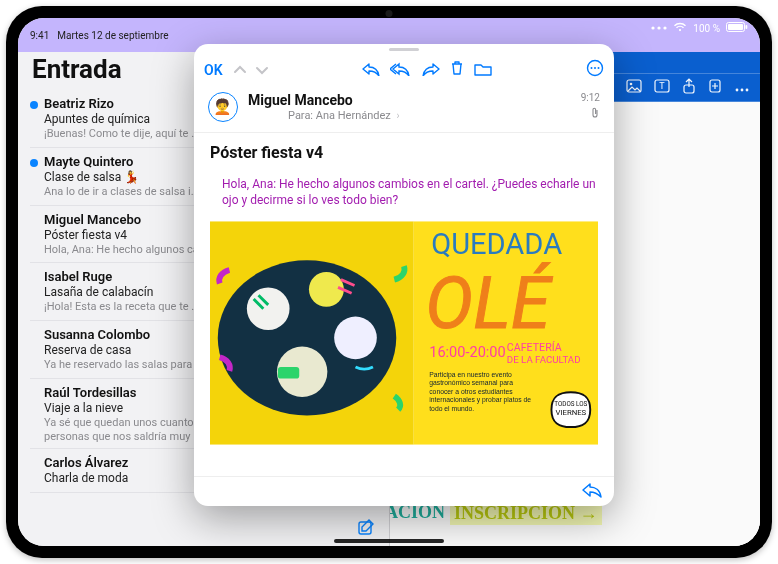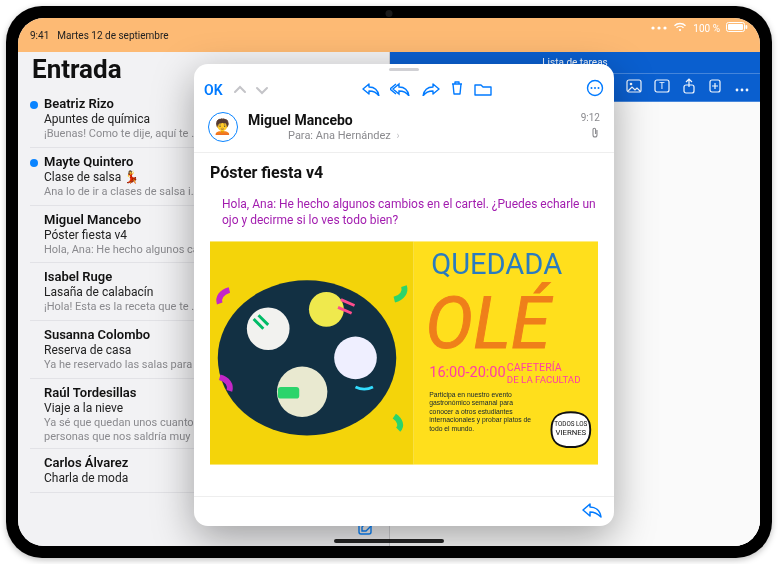--- a/index.html
+++ b/index.html
@@ -2,21 +2,21 @@
 <html><head>
 <meta charset="utf-8">
 <style>
   *{box-sizing:border-box;margin:0;padding:0;font-family:-apple-system,BlinkMacSystemFont,"Segoe UI",Roboto,Helvetica,Arial,sans-serif;}
   html,body{width:778px;height:564px;background:#fff;}
   
   .device{position:relative;margin:6px auto;width:766px;height:552px;border-radius:36px;background:#000;padding:12px;box-shadow:0 2px 6px rgba(0,0,0,.25);}
   .device::before{content:"";position:absolute;left:50%;top:4px;width:7px;height:7px;background:#1a1a1a;border-radius:50%;transform:translateX(-50%);} 
   .screen{position:relative;width:742px;height:528px;border-radius:26px;overflow:hidden;background:#fff;}
   
-  .statusbar{height:20px;display:flex;align-items:center;font-size:10px;color:#222;padding:17px 12px;background:#fdba74;}
+  .statusbar{height:20px;display:flex;align-items:center;font-size:10px;color:#222;padding:17px 12px;background:#c4b5fd;}
   .statusbar .left{flex:0 0 50%;display:flex;gap:8px;}
   .svr{position:absolute;left:50%;right:0;top:0;height:20px;display:flex;align-items:center;justify-content:flex-end;gap:6px;padding:0 12px;font-size:10px;color:#fff;}
   
   .split{display:flex;height:508px;}
   .col{height:100%;overflow:hidden;}
   .col.mail{flex:0 0 371px;background:#f2f2f4;}
   .col.notes{flex:1;background:#fff;border-left:1px solid #d0d0d4;position:relative;}
   
   .mail-top{display:flex;align-items:center;height:28px;padding:4px 10px;font-size:13px;color:#007aff;gap:4px;}
   .mail h1{font-size:26px;font-weight:700;padding:2px 14px 6px;color:#111;}
@@ -30,21 +30,21 @@
   .mail-footer .compose{position:absolute;right:14px;bottom:2px;color:#0a84ff;}
   
   .notes-chrome{background:#0a5fcf;color:#fff;}
   .notes-title{height:22px;font-size:10px;text-align:center;line-height:22px;opacity:.95;border-bottom:1px solid rgba(255,255,255,.25);}
   .notes-toolbar{height:28px;display:flex;align-items:center;gap:12px;padding:0 10px;border-bottom:1px solid rgba(255,255,255,.25);}
   .notes-toolbar .spacer{flex:1;}
   .notes-toolbar svg{opacity:.95;}
   .paper{position:absolute;top:50px;left:0;right:0;bottom:0;background:#fafafa;overflow:hidden;}
   .hand{position:absolute;white-space:nowrap;font-family:"Comic Sans MS","Bradley Hand","Segoe Script",cursive;font-weight:700;}
   
-  .overlay{position:absolute;left:176px;top:46px;width:420px;height:462px;background:#fff;border-radius:14px;box-shadow:0 12px 40px rgba(0,0,0,.35);display:flex;flex-direction:column;overflow:hidden;}
+  .overlay{position:absolute;left:176px;top:26px;width:420px;height:462px;background:#fff;border-radius:14px;box-shadow:0 12px 40px rgba(0,0,0,.35);display:flex;flex-direction:column;overflow:hidden;}
   .grabber{height:10px;display:flex;justify-content:center;align-items:center;}
   .grabber span{width:30px;height:3px;border-radius:2px;background:#d0d0d4;display:block;}
   .ov-toolbar{height:32px;display:flex;align-items:center;padding:0 10px;gap:10px;}
   .ov-toolbar .ok{color:#007aff;font-size:14px;font-weight:600;}
   .ov-toolbar .grow{flex:1;}
   .ov-toolbar .ic{color:#007aff;}
   .caretset{display:flex;flex-direction:row;gap:8px;color:#c4c4c8;}
   .ov-header{display:flex;align-items:flex-start;padding:6px 14px 10px;gap:10px;border-bottom:1px solid #eee;}
   .avatar{width:30px;height:30px;border-radius:50%;border:1.5px solid #0a84ff;display:flex;align-items:center;justify-content:center;font-size:15px;background:#fff;}
   .hdr-text{flex:1;}

